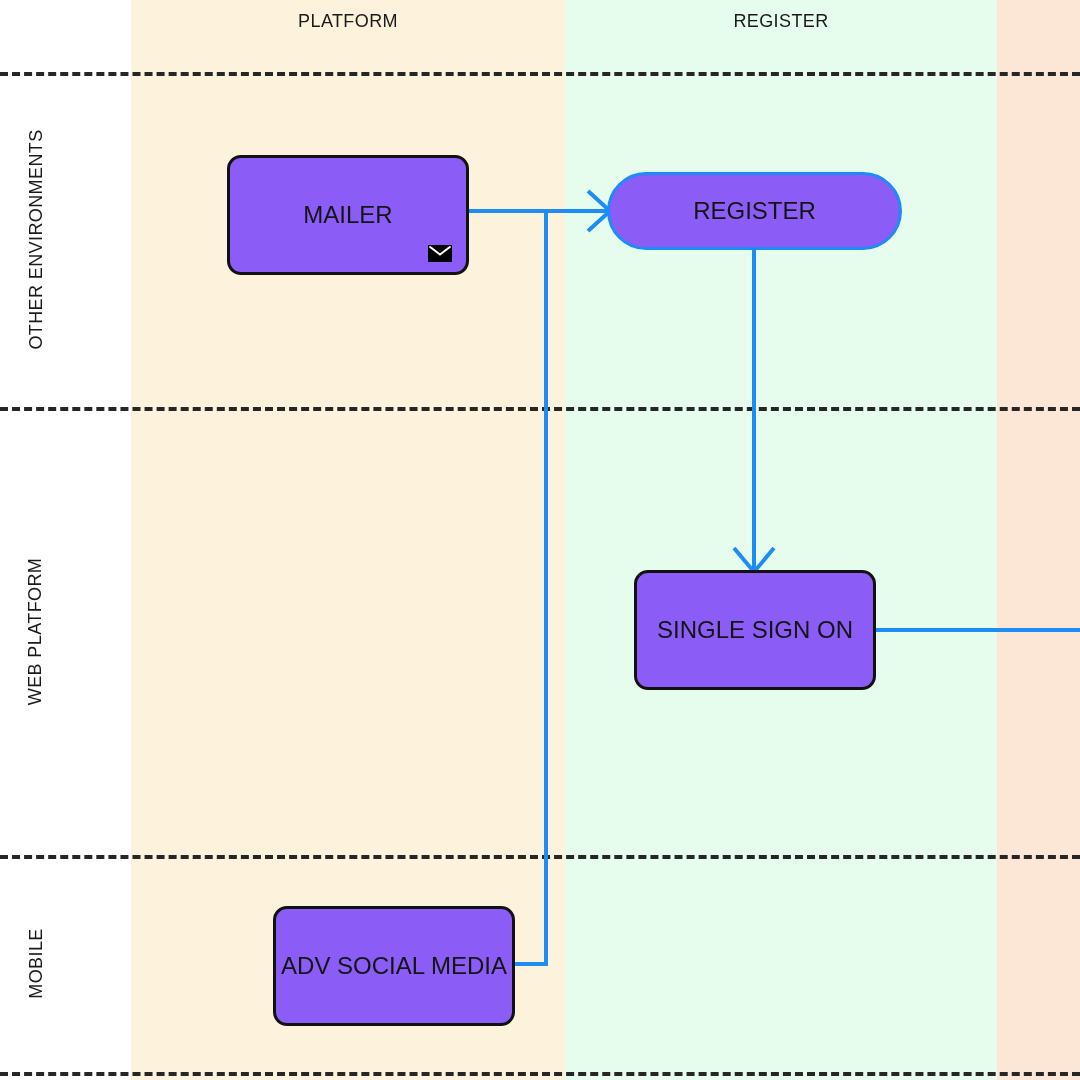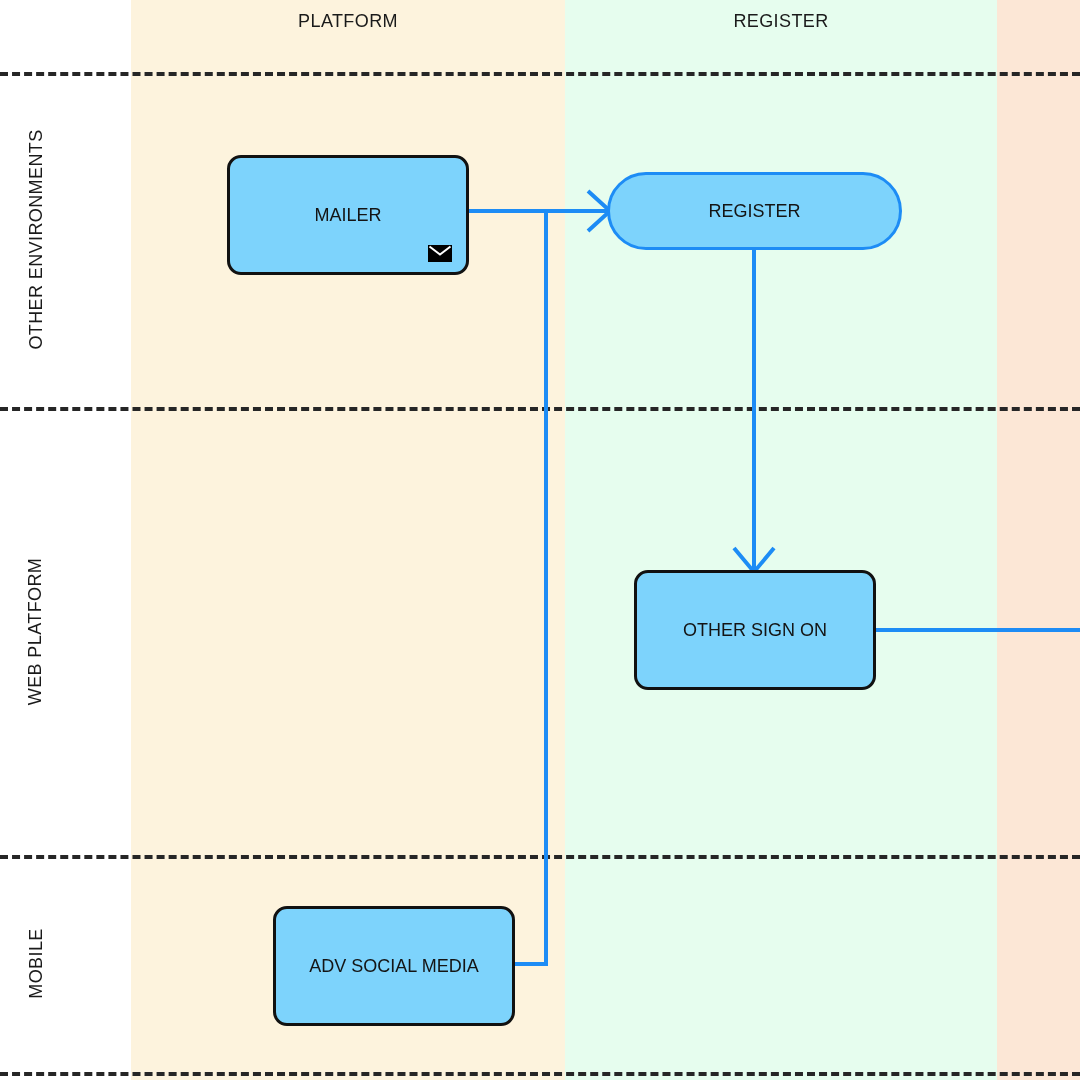--- a/index.html
+++ b/index.html
@@ -62,26 +62,26 @@
     transform: rotate(-90deg);
     white-space: nowrap;
     font-size: 18px;
     letter-spacing: 0.4px;
     color: #1a1a1a;
   }
 
   
   .node {
     position: absolute;
-    background: #7dd3fc;
+    background: #8b5cf6;
     display: flex;
     align-items: center;
     justify-content: center;
     text-align: center;
-    font-size: 18px;
+    font-size: 24px;
     color: #141414;
     box-sizing: border-box;
   }
   .node-rect {
     border: 3px solid #111111;
     border-radius: 14px;
   }
   .node-pill {
     border: 3px solid #1d8cf5;
     border-radius: 999px;
@@ -163,20 +163,20 @@
       <rect x="0" y="0" width="24" height="17" fill="#000000"></rect>
       <path d="M 1.5 1.5 L 12 9.5 L 22.5 1.5" fill="none" stroke="#ffffff" stroke-width="2"></path>
     </svg>
   </div>
 
   <div class="node node-pill" style="left:607px; top:172px; width:295px; height:78px;">
     <span class="node-label">REGISTER</span>
   </div>
 
   <div class="node node-rect" style="left:634px; top:570px; width:242px; height:120px;">
-    <span class="node-label">OTHER SIGN ON</span>
+    <span class="node-label">SINGLE SIGN ON</span>
   </div>
 
   <div class="node node-rect" style="left:227px; top:906px; width:242px; height:120px;margin-left:46px;">
     <span class="node-label">ADV SOCIAL MEDIA</span>
   </div>
 
 </div>
 
 </body></html>

